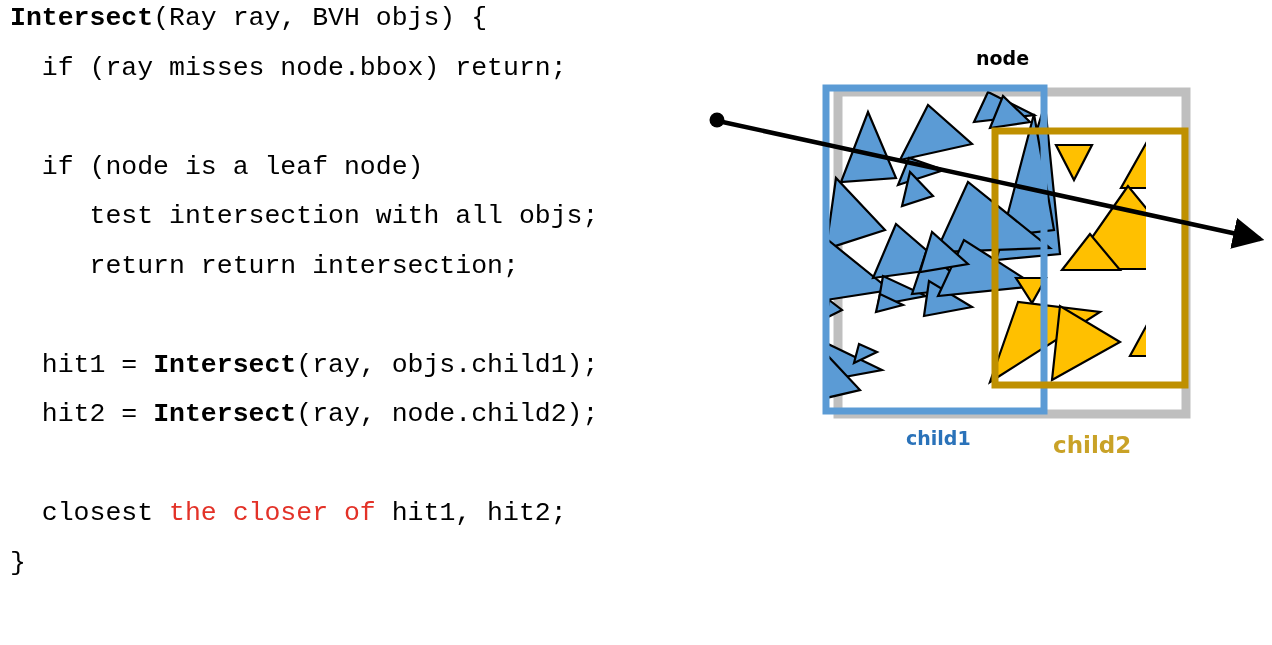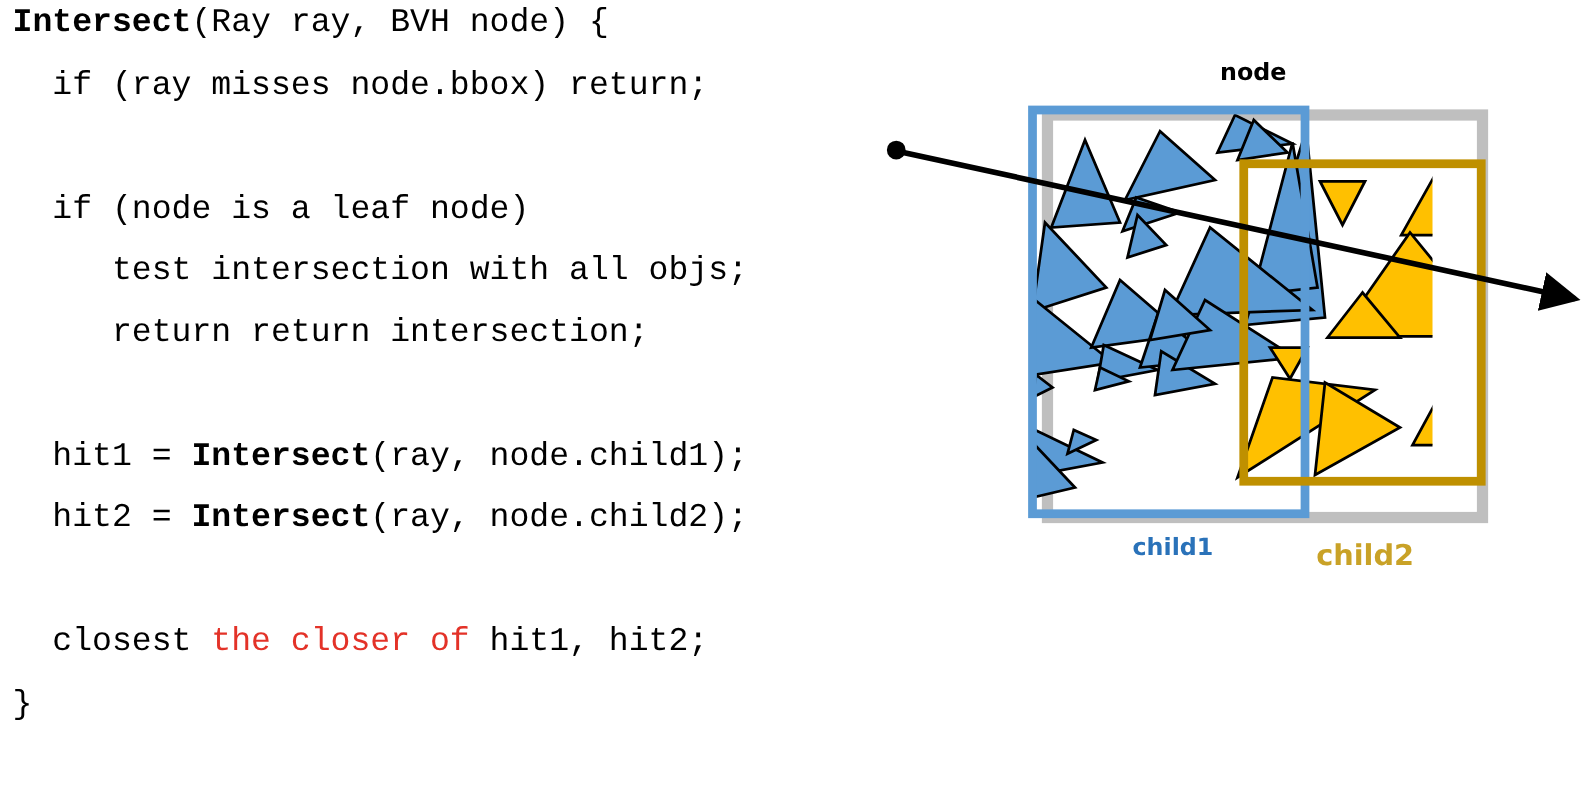--- a/index.html
+++ b/index.html
@@ -69,28 +69,28 @@
     color: #c9a227;
     left: 353px;
     top: 432px;
     text-align: right;
   }
 </style>
 </head>
 <body>
 
 <div id="code-panel">
-    <div class="code-line" style="top: 3px;"><span class="bold">Intersect</span><span>(Ray ray, BVH node) {</span></div>
+    <div class="code-line" style="top: 3px;"><span class="bold">Intersect</span><span>(Ray ray, BVH objs) {</span></div>
     <div class="code-line" style="top: 52.5px;"><span>  if (ray misses node.bbox) return;</span></div>
     <div class="code-line" style="top: 102px;"><span></span></div>
     <div class="code-line" style="top: 151.5px;"><span>  if (node is a leaf node)</span></div>
     <div class="code-line" style="top: 201px;"><span>     test intersection with all objs;</span></div>
     <div class="code-line" style="top: 250.5px;"><span>     return return intersection;</span></div>
     <div class="code-line" style="top: 300px;"><span></span></div>
-    <div class="code-line" style="top: 349.5px;"><span>  hit1 = </span><span class="bold">Intersect</span><span>(ray, node.child1);</span></div>
+    <div class="code-line" style="top: 349.5px;"><span>  hit1 = </span><span class="bold">Intersect</span><span>(ray, objs.child1);</span></div>
     <div class="code-line" style="top: 399px;"><span>  hit2 = </span><span class="bold">Intersect</span><span>(ray, node.child2);</span></div>
     <div class="code-line" style="top: 448.5px;"><span></span></div>
     <div class="code-line" style="top: 498px;"><span>  closest </span><span class="red">the closer of</span><span> hit1, hit2;</span></div>
     <div class="code-line" style="top: 547.5px;"><span>}</span></div>
   </div>
 
 <div id="diagram">
   <svg width="572" height="645" viewBox="0 0 572 645" xmlns="http://www.w3.org/2000/svg">
     <defs>
       <marker id="ray-arrow" markerWidth="7" markerHeight="7" refX="6" refY="3.5" orient="auto" markerUnits="strokeWidth">

